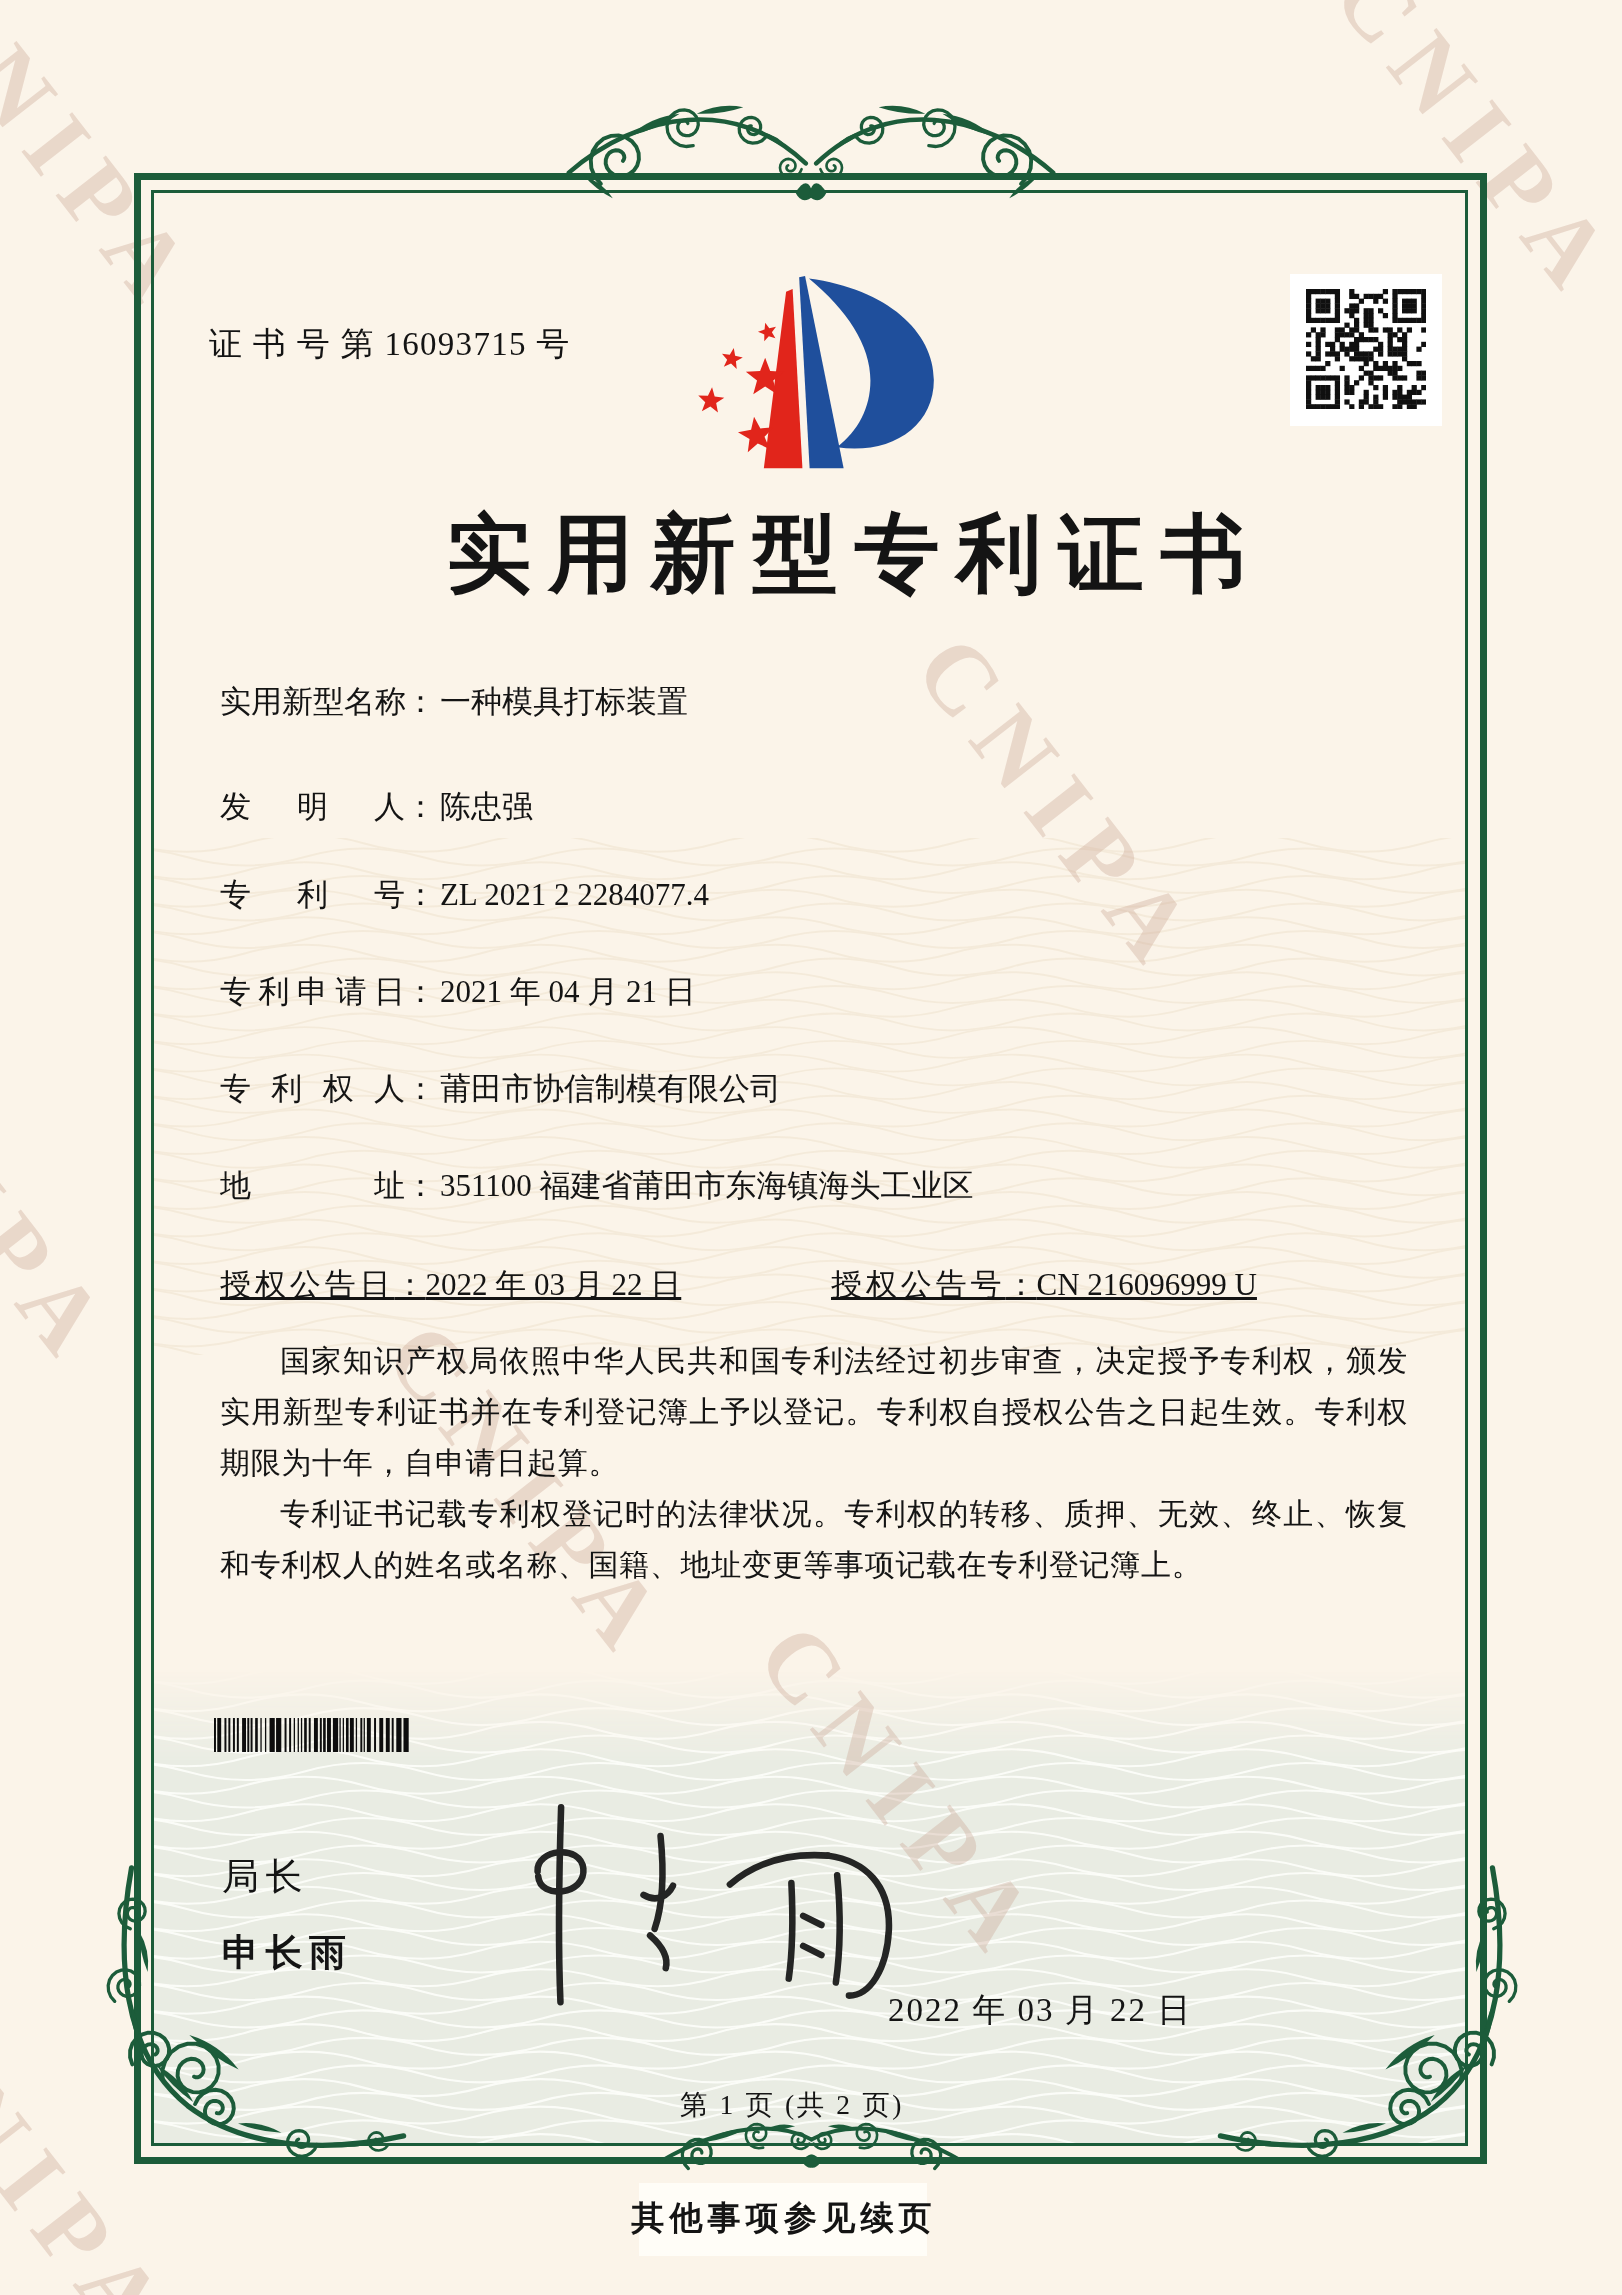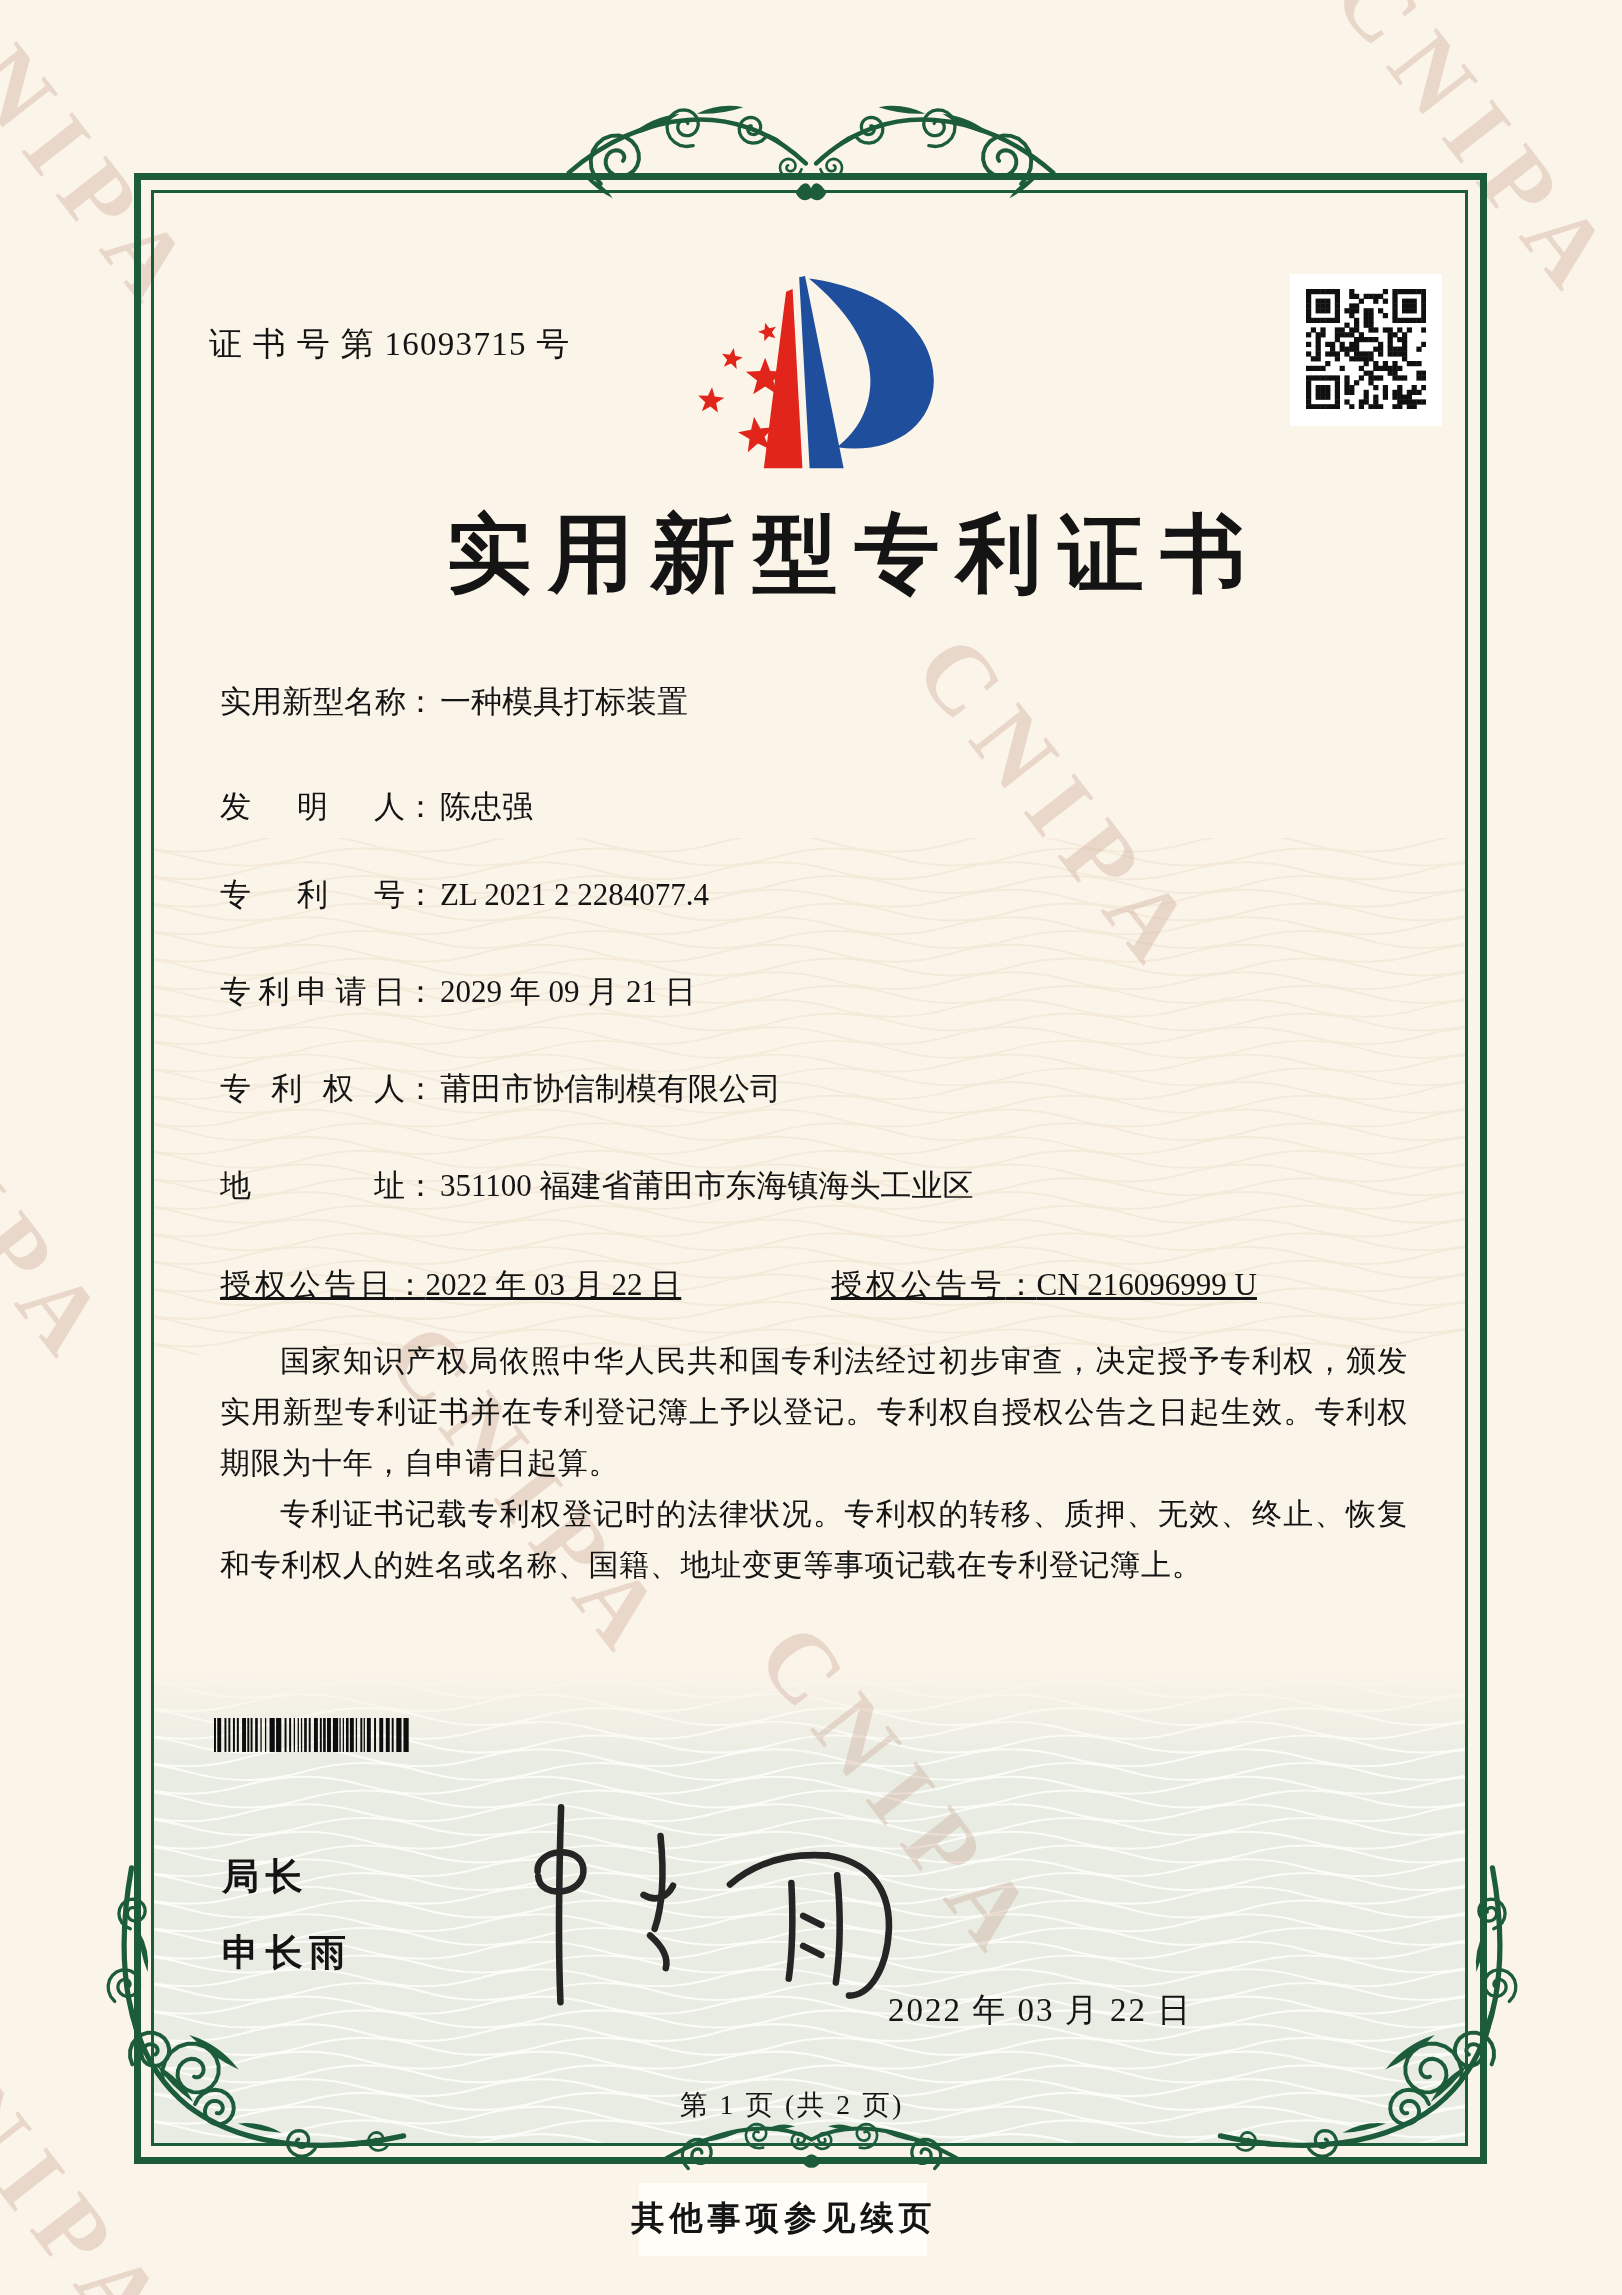--- a/index.html
+++ b/index.html
@@ -39,21 +39,21 @@
   .row .lbl{display:inline-block;width:185px;text-align:justify;text-align-last:justify;}
   .row .colon{margin-right:3.9px;}
   .r1{top:681px;} .r2{top:777px;margin-top:9px;} .r3{top:874px;} .r4{top:971px;} .r5{top:1068px;} .r6{top:1165px;}
   .grant{top:1264px;font-size:31px;white-space:nowrap;text-decoration:underline;}
   .g-date{left:220px;} .g-no{left:831px;}
   .grant .lbl2{letter-spacing:3.9px;}
   .paras{left:220px;top:1335px;width:1188px;}
   .paras p{margin:0;font-size:30px;line-height:51px;text-indent:2em;text-align:justify;letter-spacing:0.7px;}
   .barcode{left:214px;top:1718px;}
   .director-label{left:222px;top:1852px;font-size:37px;letter-spacing:6.5px;
-        font-family:"Liberation Sans","DejaVu Sans",sans-serif;font-weight:700;}
+        font-family:"Liberation Sans","DejaVu Sans",sans-serif;font-weight:400;}
   .director-name{left:222px;top:1928px;font-size:37px;letter-spacing:6.5px;
         font-family:"Liberation Sans","DejaVu Sans",sans-serif;font-weight:600;}
   .sig{left:497px;top:1798px;}
   .issue-date{left:857px;top:1988px;width:366px;text-align:center;font-size:33px;letter-spacing:2px;}
   .page-info{left:0;top:2087px;width:1584px;text-align:center;font-size:27.5px;letter-spacing:2.6px;}
   .footer-strip{position:absolute;left:639px;top:2183px;width:288px;height:73px;background:#fffdf7;z-index:4;}
   .footer-note{left:0;top:2196px;width:1568px;text-align:center;font-size:33px;font-weight:600;letter-spacing:5.2px;}
 </style>
 </head>
 <body>
@@ -549,21 +549,21 @@
   <div class="abs row r1">
     <span class="lbl">实用新型名称</span><span class="colon">：</span><span>一种模具打标装置</span>
   </div>
   <div class="abs row r2">
     <span class="lbl">发明人</span><span class="colon">：</span><span>陈忠强</span>
   </div>
   <div class="abs row r3">
     <span class="lbl">专利号</span><span class="colon">：</span><span>ZL 2021 2 2284077.4</span>
   </div>
   <div class="abs row r4">
-    <span class="lbl">专利申请日</span><span class="colon">：</span><span>2029 年 09 月 21 日</span>
+    <span class="lbl">专利申请日</span><span class="colon">：</span><span>2021 年 04 月 21 日</span>
   </div>
   <div class="abs row r5">
     <span class="lbl">专利权人</span><span class="colon">：</span><span>莆田市协信制模有限公司</span>
   </div>
   <div class="abs row r6">
     <span class="lbl">地址</span><span class="colon">：</span><span>351100 福建省莆田市东海镇海头工业区</span>
   </div>
 
   <div class="abs grant g-date">
     <span class="lbl2">授权公告日</span><span>：</span><span>2022 年 03 月 22 日</span>

